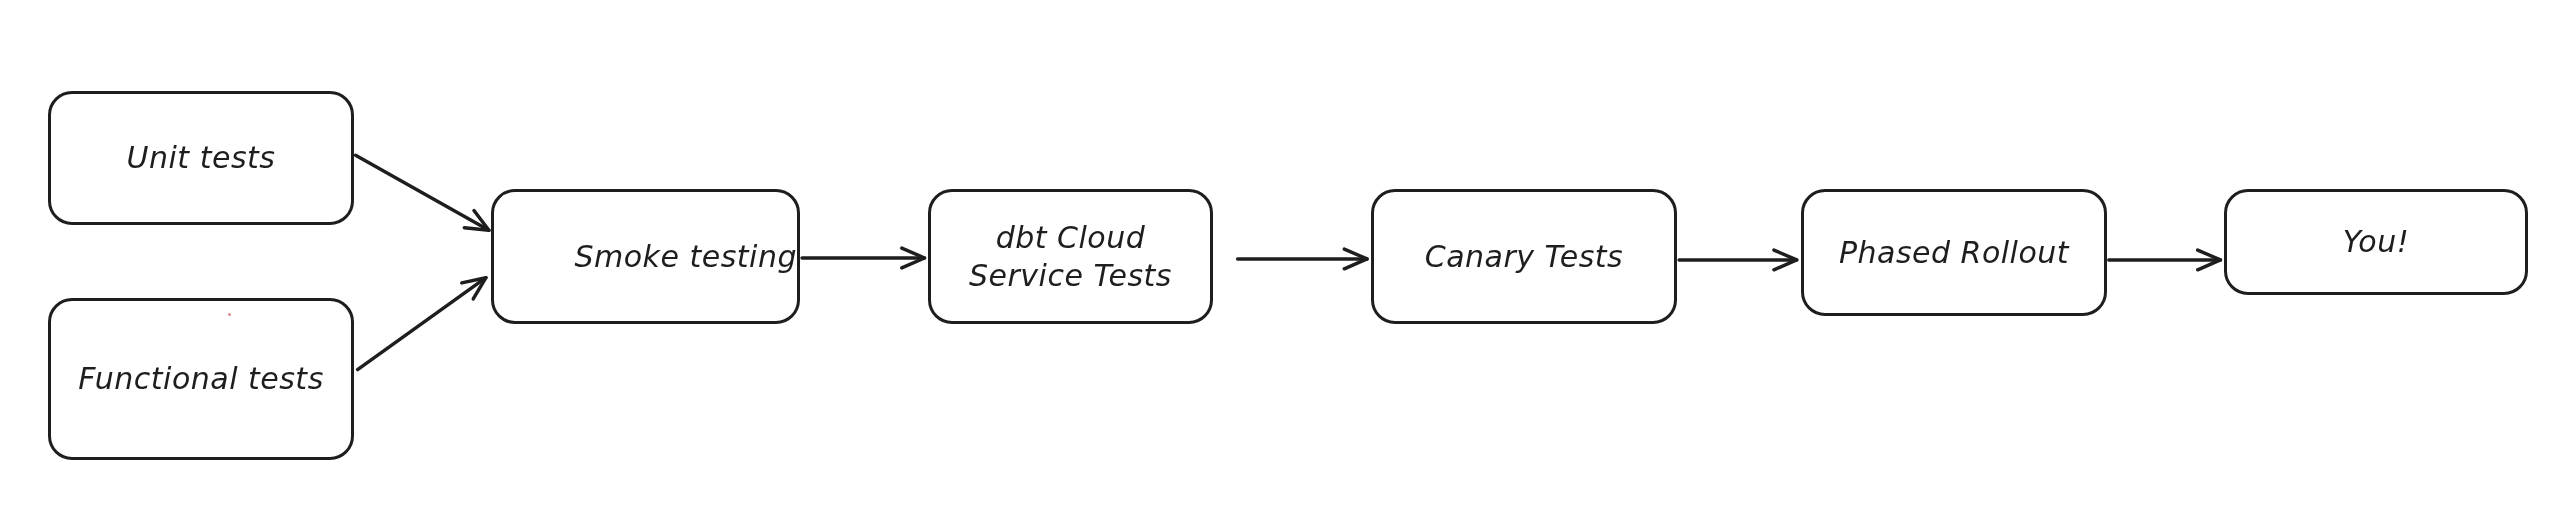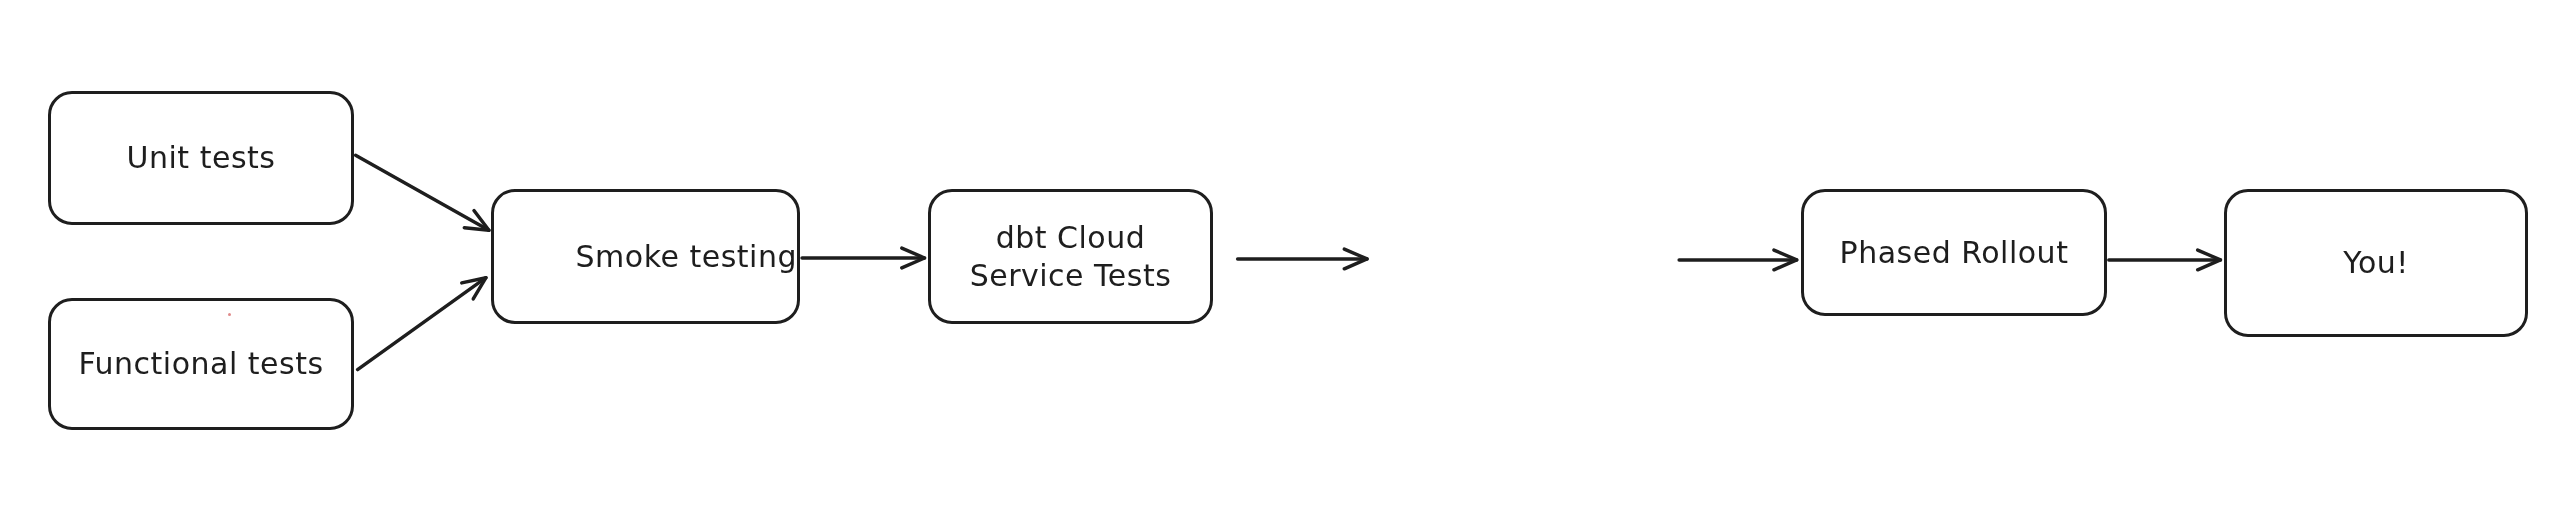--- a/index.html
+++ b/index.html
@@ -10,20 +10,21 @@
   }
   * { margin: 0; padding: 0; box-sizing: border-box; }
   html, body { background: var(--bg); }
   .canvas {
     position: relative;
     width: 2576px;
     height: 510px;
     background: var(--bg);
     overflow: hidden;
     font-family: "DejaVu Sans", sans-serif;
+    font-style: italic;
   }
   .edges-layer {
     position: absolute;
     left: 0; top: 0;
     width: 2576px; height: 510px;
     pointer-events: none;
   }
   .edges-layer line {
     stroke: var(--stroke);
     stroke-width: 3.5;
@@ -48,26 +49,26 @@
   .node-label {
     color: var(--text);
     font-size: 30px;
     line-height: 1.25;
     text-align: center;
     white-space: pre-line;
     letter-spacing: 0.5px;
   }
   
   .n-unit       { left: 48px;   top: 91px;  width: 306px; height: 134px; }
-  .n-functional { left: 48px;   top: 298px; width: 306px; height: 132px; align-items: center; }
+  .n-functional { left: 48px;   top: 298px; width: 306px; height: 162px; align-items: center; }
   .n-smoke      { left: 491px;  top: 189px; width: 309px; height: 135px; justify-content: flex-end; }
   .n-dbt        { left: 928px;  top: 189px; width: 285px; height: 135px; }
   .n-canary     { left: 1371px; top: 189px; width: 306px; height: 135px; }
   .n-phased     { left: 1801px; top: 189px; width: 306px; height: 127px; }
-  .n-you        { left: 2224px; top: 189px; width: 304px; height: 148px; }
+  .n-you        { left: 2224px; top: 189px; width: 304px; height: 106px; }
   .artifact-dot {
     position: absolute;
     left: 228px; top: 313px;
     width: 3px; height: 3px;
     border-radius: 50%;
     background: var(--dot);
   }
 </style>
 </head>
 <body>
@@ -98,20 +99,23 @@
 
   <div class="node n-smoke">
     <span class="node-label">Smoke testing</span>
   </div>
 
   <div class="node n-dbt">
     <span class="node-label">dbt Cloud
 Service Tests</span>
   </div>
 
+  <div class="node n-canary">
+    <span class="node-label">Canary Tests</span>
+  </div>
 
   <div class="node n-phased">
     <span class="node-label">Phased Rollout</span>
   </div>
 
   <div class="node n-you">
     <span class="node-label">You!</span>
   </div>
 
   <div class="artifact-dot"></div>

